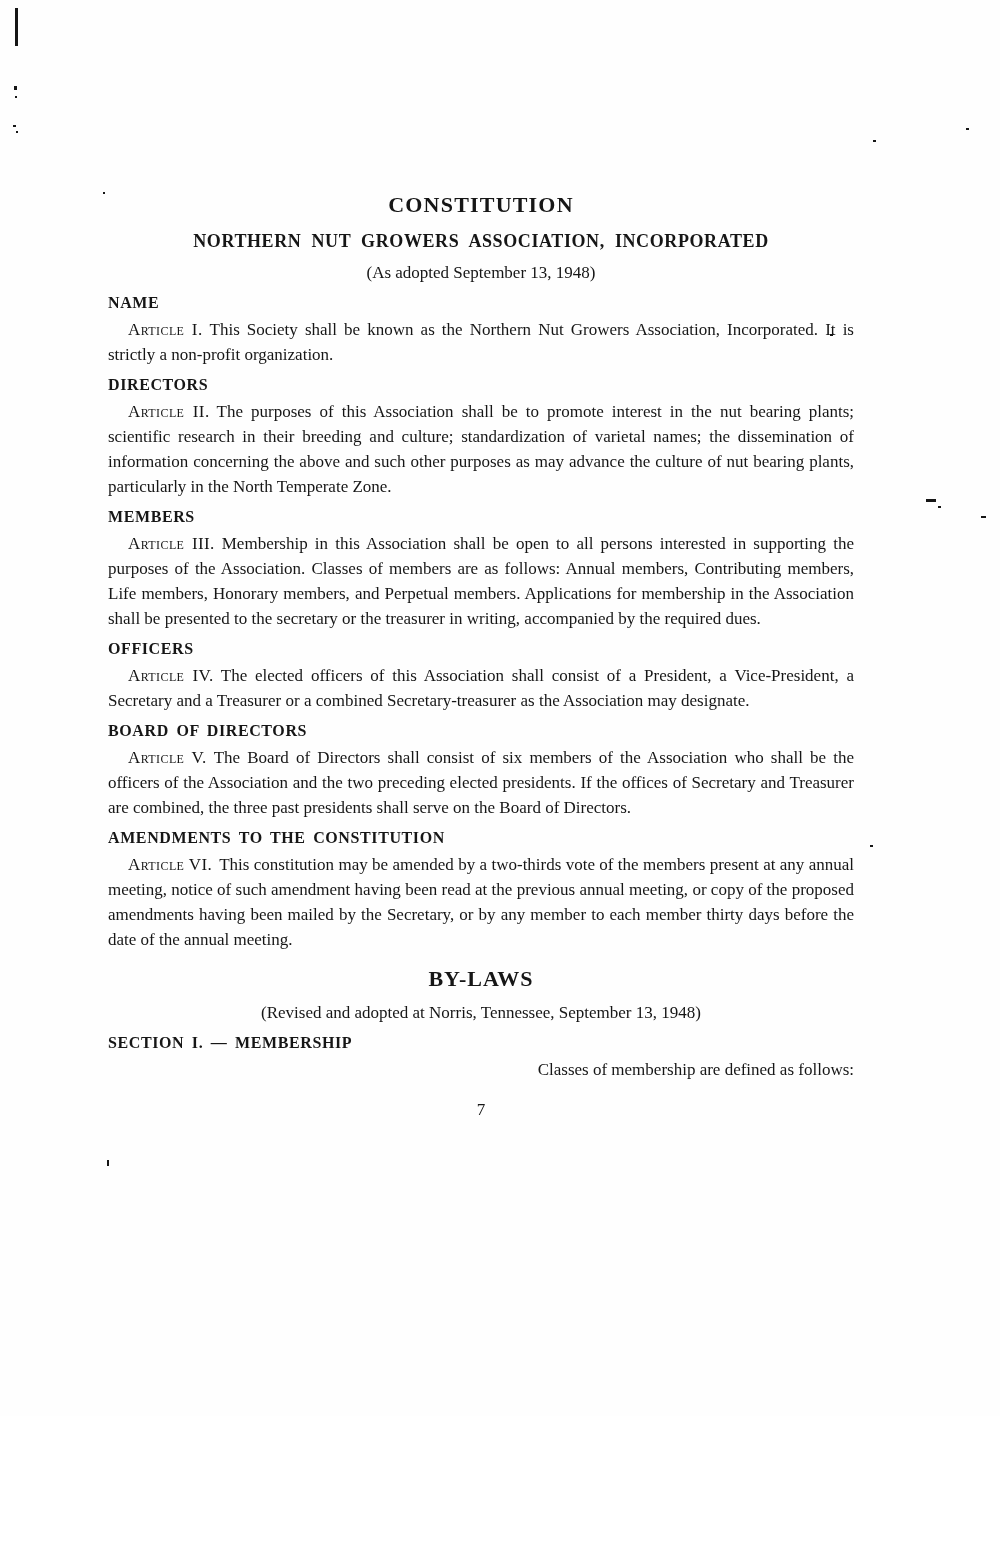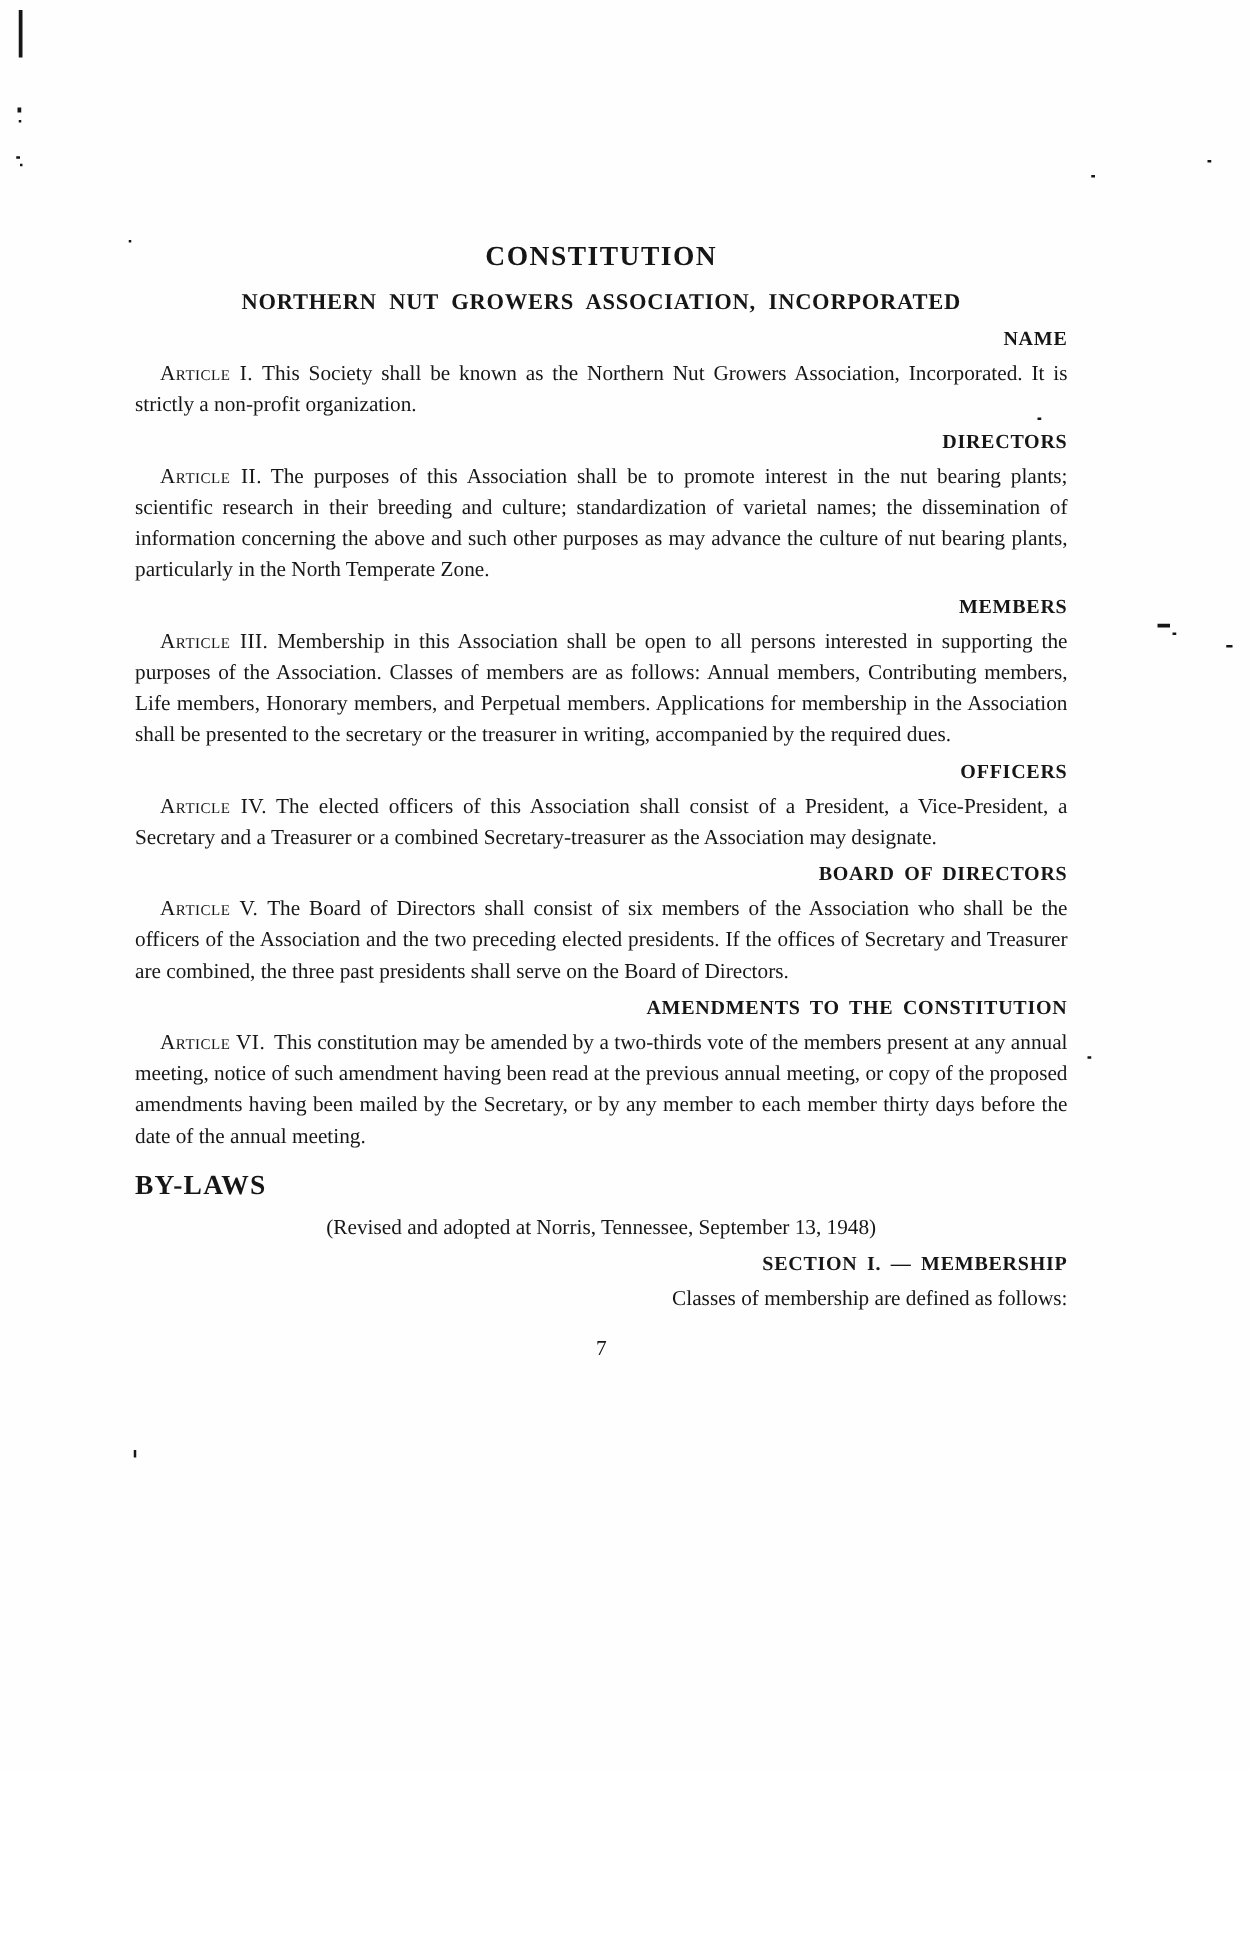--- a/index.html
+++ b/index.html
@@ -43,37 +43,38 @@
     margin: 0 0 11px 0;
   }
   .note-line {
     font-size: 17px;
     text-align: center;
     margin: 0 0 11px 0;
   }
   .sec-heading {
     font-size: 16px;
     font-weight: bold;
-    text-align: right;
+    text-align: left;
     letter-spacing: 0.6px;
     word-spacing: 3px;
     margin: 9px 0 5px 0;
   }
   .para {
     font-size: 17px;
     line-height: 25px;
     text-align: justify;
     text-indent: 20px;
     margin: 0;
   }
   .para.intro { text-align: right; margin-bottom: 2px; }
   .sc { font-variant: small-caps; margin-right: 7px; letter-spacing: 0.4px; }
   .bylaws-title {
     font-size: 22px;
     font-weight: bold;
+    text-align: center;
     letter-spacing: 1px;
     margin: 14px 0 11px 0;
   }
   .page-number {
     font-size: 17px;
     text-align: center;
     margin-top: 18px;
   }
   .speck {
     position: absolute;
@@ -97,20 +98,21 @@
   <div class="speck" style="left:966px;top:128px;width:3px;height:2px;"></div>
   <div class="speck" style="left:830px;top:334px;width:3px;height:2px;"></div>
   <div class="speck" style="left:870px;top:845px;width:3px;height:2px;"></div>
   <div class="speck" style="left:107px;top:1160px;width:2px;height:6px;"></div>
   <div class="speck" style="left:103px;top:192px;width:2px;height:2px;"></div>
 
   <div class="content">
 
     <div class="doc-title">CONSTITUTION</div>
     <div class="org-line">NORTHERN NUT GROWERS ASSOCIATION, INCORPORATED</div>
+    <div class="note-line">(As adopted September 13, 1948)</div>
 
     <div class="sec-heading">NAME</div>
     <p class="para"><span class="sc">Article I.</span><span>This Society shall be known as the Northern Nut Growers Association, Incorporated. It is strictly a non-profit organization.</span></p>
 
     <div class="sec-heading">DIRECTORS</div>
     <p class="para"><span class="sc">Article II.</span><span>The purposes of this Association shall be to promote interest in the nut bearing plants; scientific research in their breeding and culture; standardization of varietal names; the dissemination of information concerning the above and such other purposes as may advance the culture of nut bearing plants, particularly in the North Temperate Zone.</span></p>
 
     <div class="sec-heading">MEMBERS</div>
     <p class="para"><span class="sc">Article III.</span><span>Membership in this Association shall be open to all persons interested in supporting the purposes of the Association. Classes of members are as follows: Annual members, Contributing members, Life members, Honorary members, and Perpetual members. Applications for membership in the Association shall be presented to the secretary or the treasurer in writing, accompanied by the required dues.</span></p>
 

